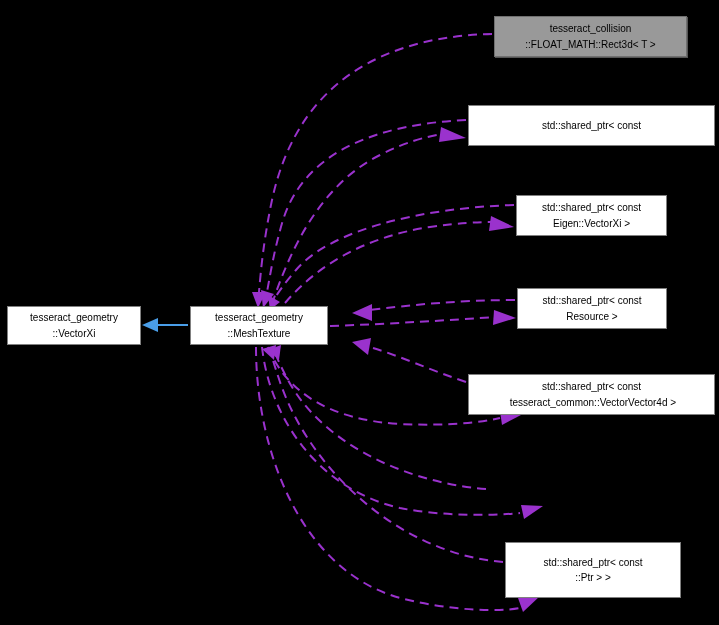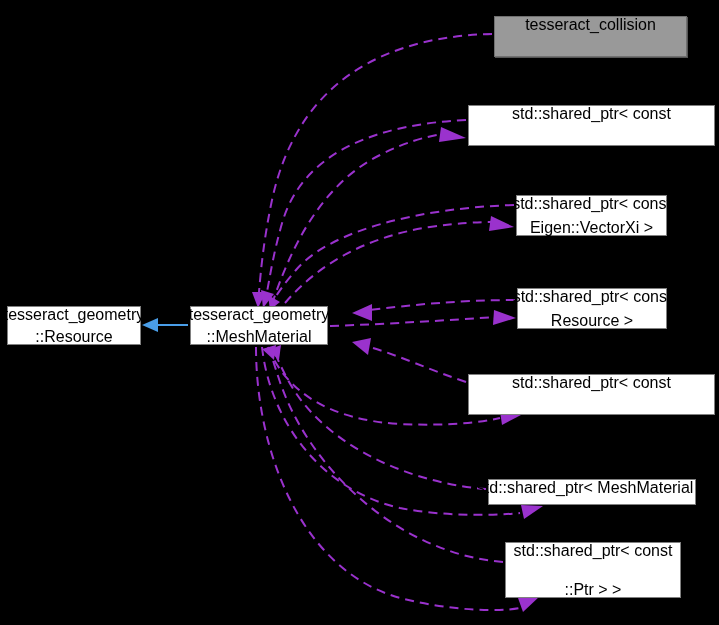--- a/index.html
+++ b/index.html
@@ -22,26 +22,26 @@
     width: 719px;
     height: 625px;
     display: block;
   }
   .node-box {
     position: absolute;
     box-sizing: border-box;
     border: 1px solid #808080;
     background: #ffffff;
     color: #000000;
-    font-size: 16px;
+    font-size: 10px;
     line-height: 15.5px;
     text-align: center;
     display: flex;
     flex-direction: column;
-    justify-content: space-between;
+    justify-content: center;
     align-items: center;
     white-space: pre;
     letter-spacing: 0px;
   }
   .node-box.highlight {
     background: #999999;
     border: 1px solid #707070;
     box-shadow: 1px 1px 0 0 #555555;
   }
   .node-line {
@@ -134,52 +134,51 @@
 
     <g>
       <path class="edge-path" d="M 256 347 C 256 450 300 570 400 598 C 450 611 500 612 520 608" stroke="#9a32cd"></path>
       <polygon class="arrow-head" points="518,598 540,596 523,612" fill="#9a32cd"></polygon>
     </g>
 
   </svg>
 
   <div class="node-box" style="left:7px; top:306px; width:134px; height:39px;">
     <span class="node-line">tesseract_geometry</span>
-    <span class="node-line">::Resource</span>
+    <span class="node-line">::VectorXi</span>
   </div>
 
   <div class="node-box" style="left:190px; top:306px; width:138px; height:39px;">
     <span class="node-line">tesseract_geometry</span>
-    <span class="node-line">::MeshMaterial</span>
+    <span class="node-line">::MeshTexture</span>
   </div>
 
   <div class="node-box highlight" style="left:494px; top:16px; width:193px; height:41px;">
     <span class="node-line">tesseract_collision</span>
+    <span class="node-line">::FLOAT_MATH::Rect3d&lt; T &gt;</span>
   </div>
 
   <div class="node-box" style="left:468px; top:105px; width:247px; height:41px;">
     <span class="node-line">std::shared_ptr&lt; const</span>
   </div>
 
   <div class="node-box" style="left:516px; top:195px; width:151px; height:41px;">
     <span class="node-line">std::shared_ptr&lt; const</span>
     <span class="node-line">Eigen::VectorXi &gt;</span>
   </div>
 
   <div class="node-box" style="left:517px; top:288px; width:150px; height:41px;">
     <span class="node-line">std::shared_ptr&lt; const</span>
     <span class="node-line">Resource &gt;</span>
   </div>
 
   <div class="node-box" style="left:468px; top:374px; width:247px; height:41px;">
     <span class="node-line">std::shared_ptr&lt; const</span>
+    <span class="node-line"> tesseract_common::VectorVector4d &gt;</span>
   </div>
 
-  <div class="node-box" style="left:488px; top:479px; width:208px; height:26px;">
-    <span class="node-line">std::shared_ptr&lt; MeshMaterial &gt;</span>
-  </div>
 
   <div class="node-box" style="left:505px; top:542px; width:176px; height:56px;">
     <span class="node-line">std::shared_ptr&lt; const</span>
     <span class="node-line">::Ptr &gt; &gt;</span>
   </div>
 
 </div>
 
 </body></html>

